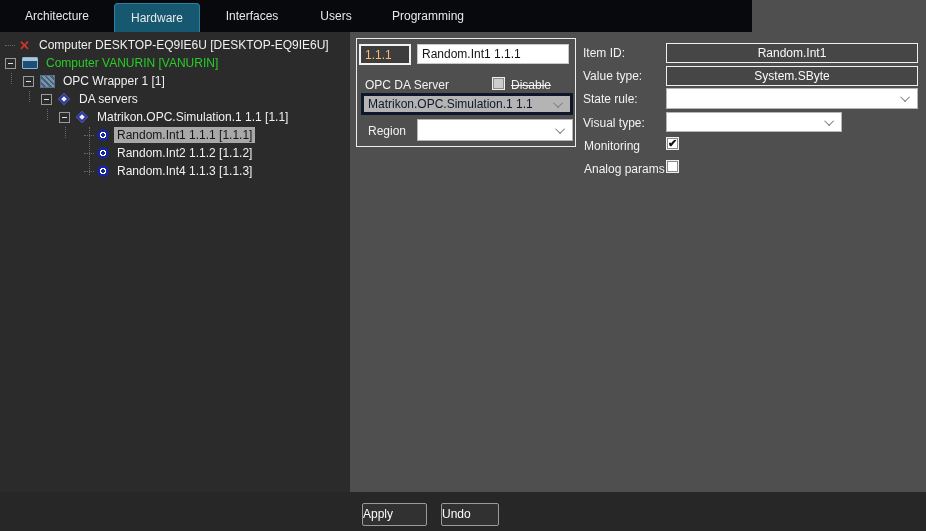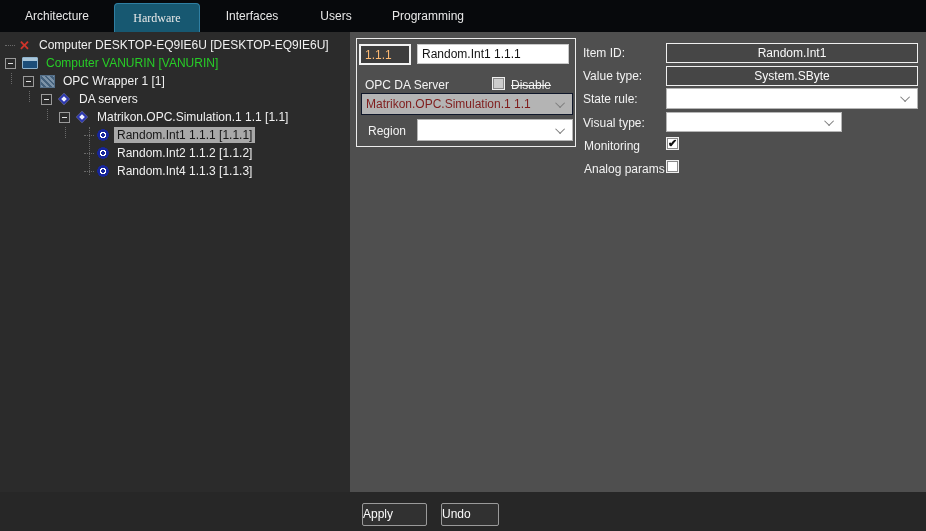--- a/index.html
+++ b/index.html
@@ -3,26 +3,26 @@
 <meta charset="utf-8">
 <style>
   * { margin:0; padding:0; box-sizing:border-box; }
   html,body { background:#111; }
   .app{
     position:relative; width:926px; height:531px; overflow:hidden;
     font-family:"Liberation Sans", sans-serif; font-size:12px; color:#f0f0f0;
     background:#4f4f4f;
   }
   
-  .topbar{ position:absolute; left:0; top:0; width:926px; height:32px;
+  .topbar{ position:absolute; left:0; top:0; width:752px; height:32px;
     background:#07090c; display:flex; align-items:flex-start; z-index:5; }
   .tab{ display:flex; align-items:center; justify-content:center;
     color:#e8e8e8; cursor:default; height:32px; }
   .tab-architecture{ width:114px; }
-  .tab-hardware{ width:86px;font-family:Liberation Serif, serif; }
+  .tab-hardware{ width:86px; }
   .tab-interfaces{ width:104px; }
   .tab-users{ width:64px; }
   .tab-programming{ width:120px; }
   .tab.selected{
     background:#175871; border:1px solid #2f7fa3; border-bottom:none;
     border-radius:4px 4px 0 0; margin-top:3px; height:29px;
   }
   
   .tree{ position:absolute; left:0; top:32px; width:354px; height:460px;
     background:#2b2b2b; padding-top:4px; overflow:hidden; }
@@ -57,21 +57,21 @@
   .editor{ position:absolute; left:350px; top:32px; width:576px; height:460px; background:#4f4f4f; }
   .groupbox{ position:absolute; left:6px; top:6px; width:220px; height:109px;
     border:1px solid #ededed; }
   .field-dark{ position:absolute; background:#3d3d3d; border:2px solid #f2f2f2;
     color:#fdba74; padding:2px 4px; line-height:15px; }
   .field-white{ position:absolute; background:#ffffff; border:1px solid #c9c9c9;
     color:#141414; padding:2px 4px; line-height:15px; }
   .lbl{ position:absolute; color:#f2f2f2; white-space:nowrap; }
   .dd{ position:absolute; display:flex; align-items:center; padding:0 4px; }
   .dd .ddval{ flex:1; overflow:hidden; white-space:nowrap; }
-  .dd-gray{ background:#b4b4b4; border:1px solid #0f172a; color:#7f1d1d; }
+  .dd-gray{ background:#b4b4b4; border:3px solid #0f172a; color:#0f172a; }
   .dd-white{ background:#ffffff; border:1px solid #b5b5b5; color:#222; }
   .chev{ flex:none; width:7px; height:7px; border-left:1px solid #7d7d7d; border-bottom:1px solid #7d7d7d;
     transform:rotate(-45deg) translateY(-2px); margin-right:3px; }
   .cb{ position:absolute; width:13px; height:13px; background:#ffffff; border:1px solid #f0f0f0;
     box-shadow:inset 0 0 0 1px #8a8a8a; display:flex; align-items:center; justify-content:center;
     color:#101010; font-size:11px; font-weight:bold; }
   .cb.dim{ background:#cdcdcd; }
   .cb.checked::before{ content:"\2714"; }
   .field-ro{ position:absolute; background:#464646; border:1px solid #efefef;
     color:#fafafa; text-align:center; line-height:18px; }

